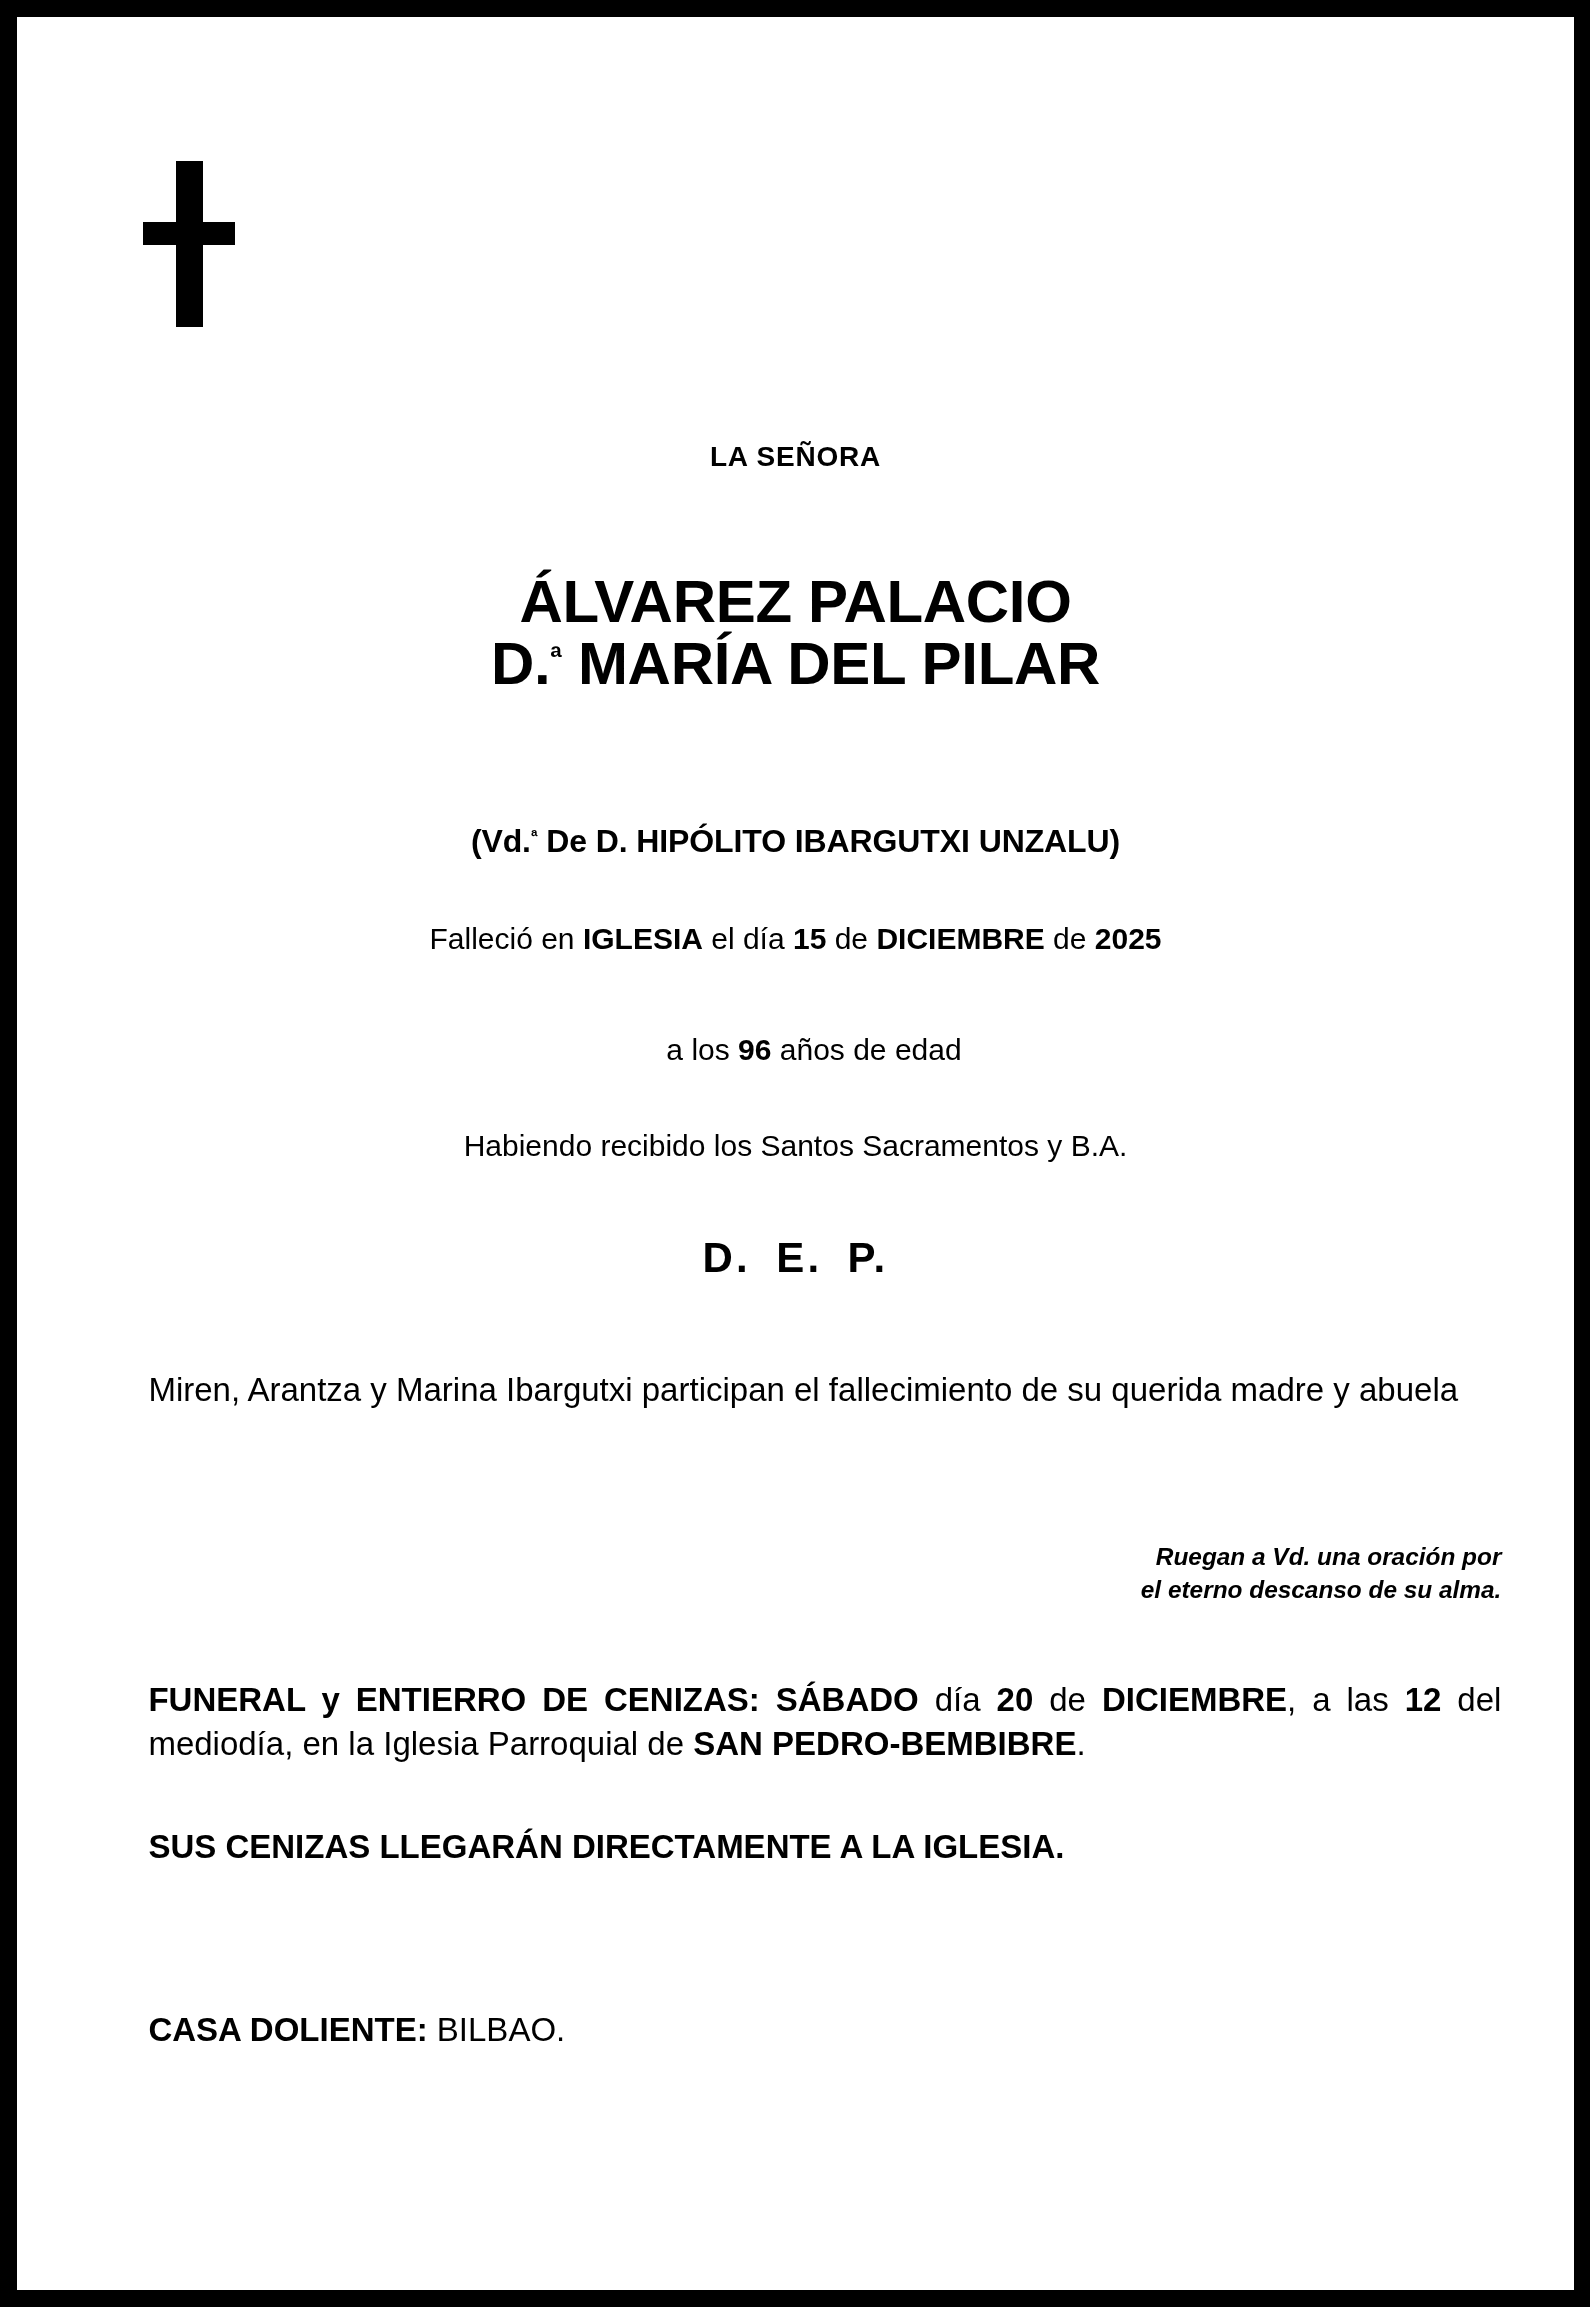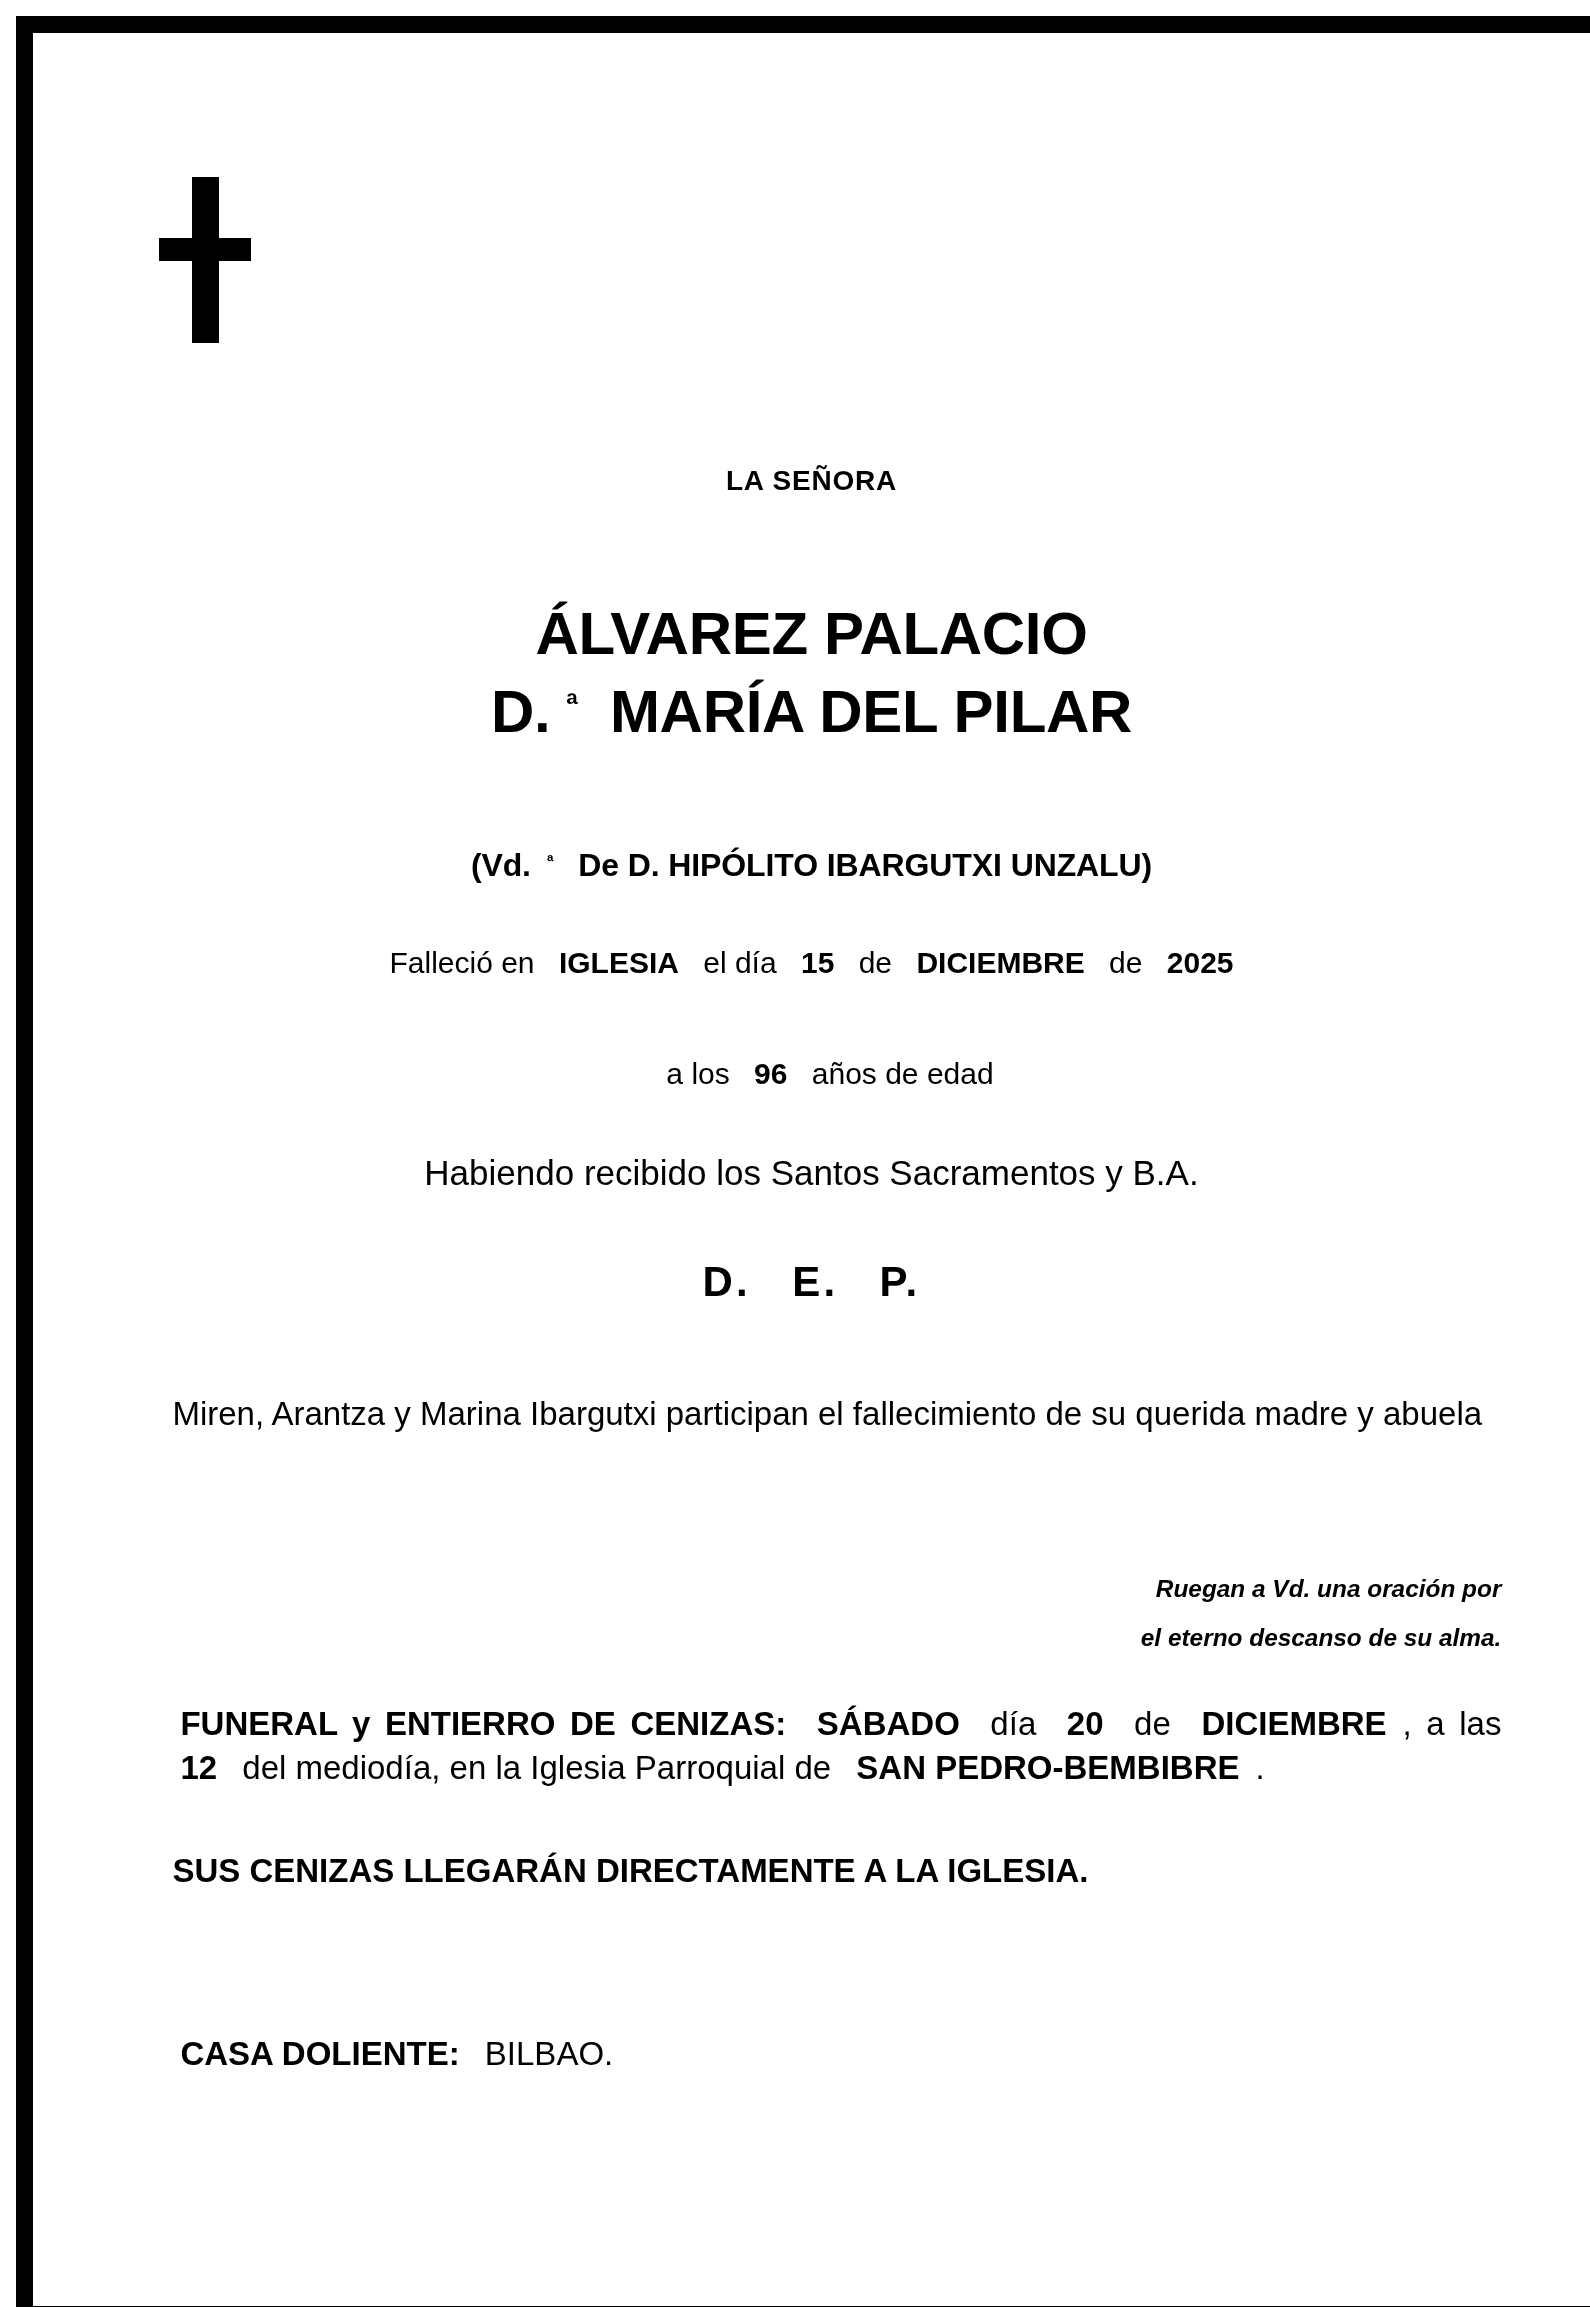--- a/index.html
+++ b/index.html
@@ -1,15 +1,15 @@
 <!DOCTYPE html>
 <html style="font-size:11px"><head>
 <meta charset="utf-8">
 <style>
-  * { box-sizing: border-box; margin: 0; padding: 8px; }
+  * { box-sizing: border-box; margin: 0; padding: 0; }
 
   html, body {
     width: 1591px;
     height: 2307px;
     background: #ffffff;
   }
 
   body {
     font-family: "Liberation Sans", sans-serif;
     color: #000000;
@@ -110,21 +110,21 @@
     text-align: center;
     font-size: 30px;
     font-weight: 400;
     margin-left: 37px;
   }
 
   .sacraments {
     position: absolute;
     top: 1112px; left: 0; right: 0;
     text-align: center;
-    font-size: 35px;
+    font-size: 30px;
     font-weight: 400;
   }
 
   .dep {
     position: absolute;
     top: 1217px; left: 0; right: 0;
     text-align: center;
     font-size: 42px;
     font-weight: 700;
     letter-spacing: 0.08em;

